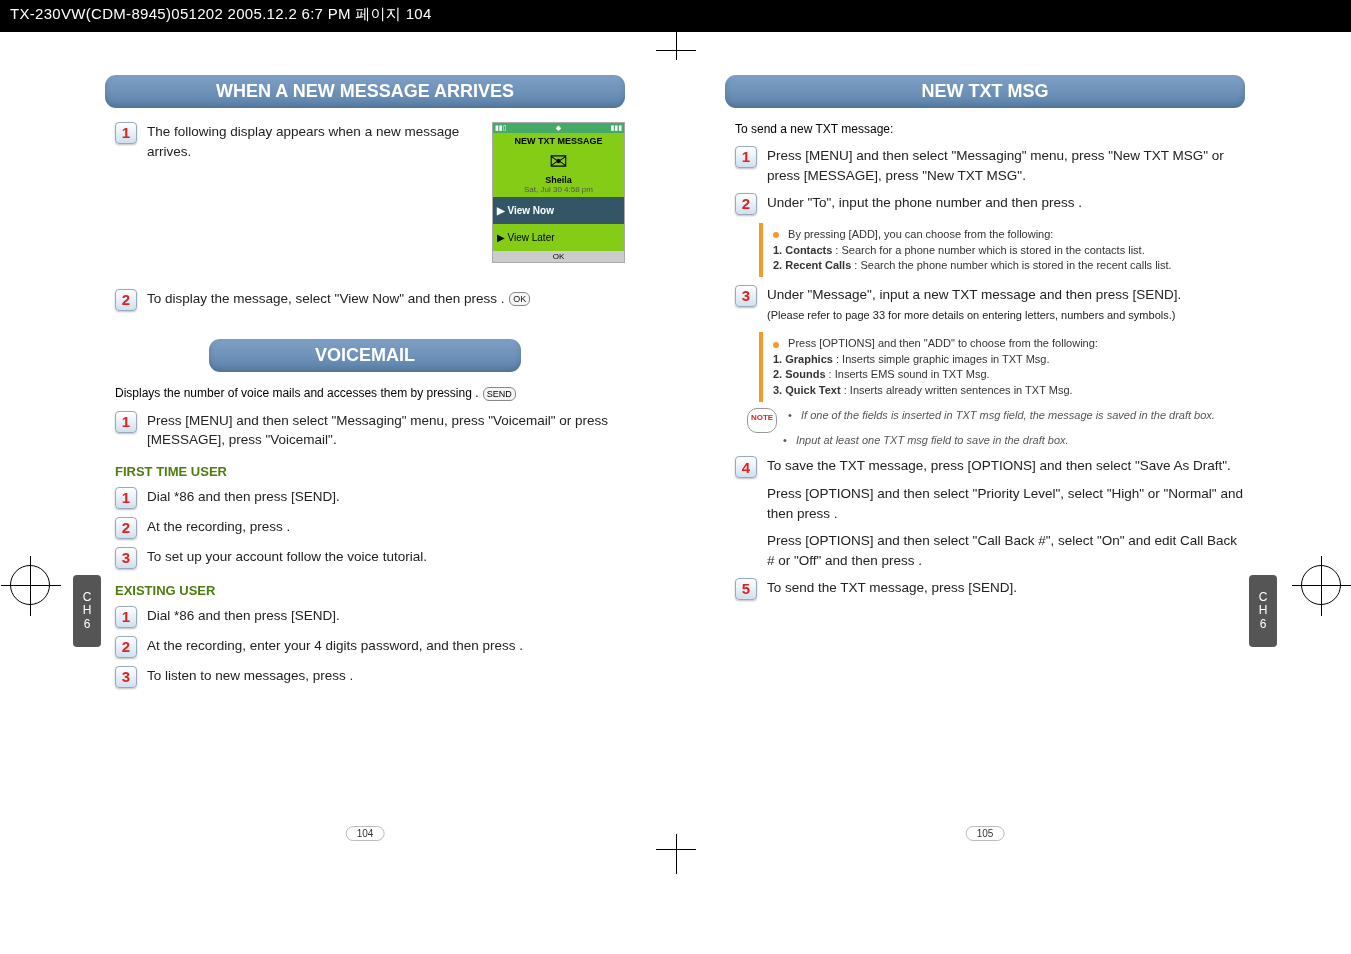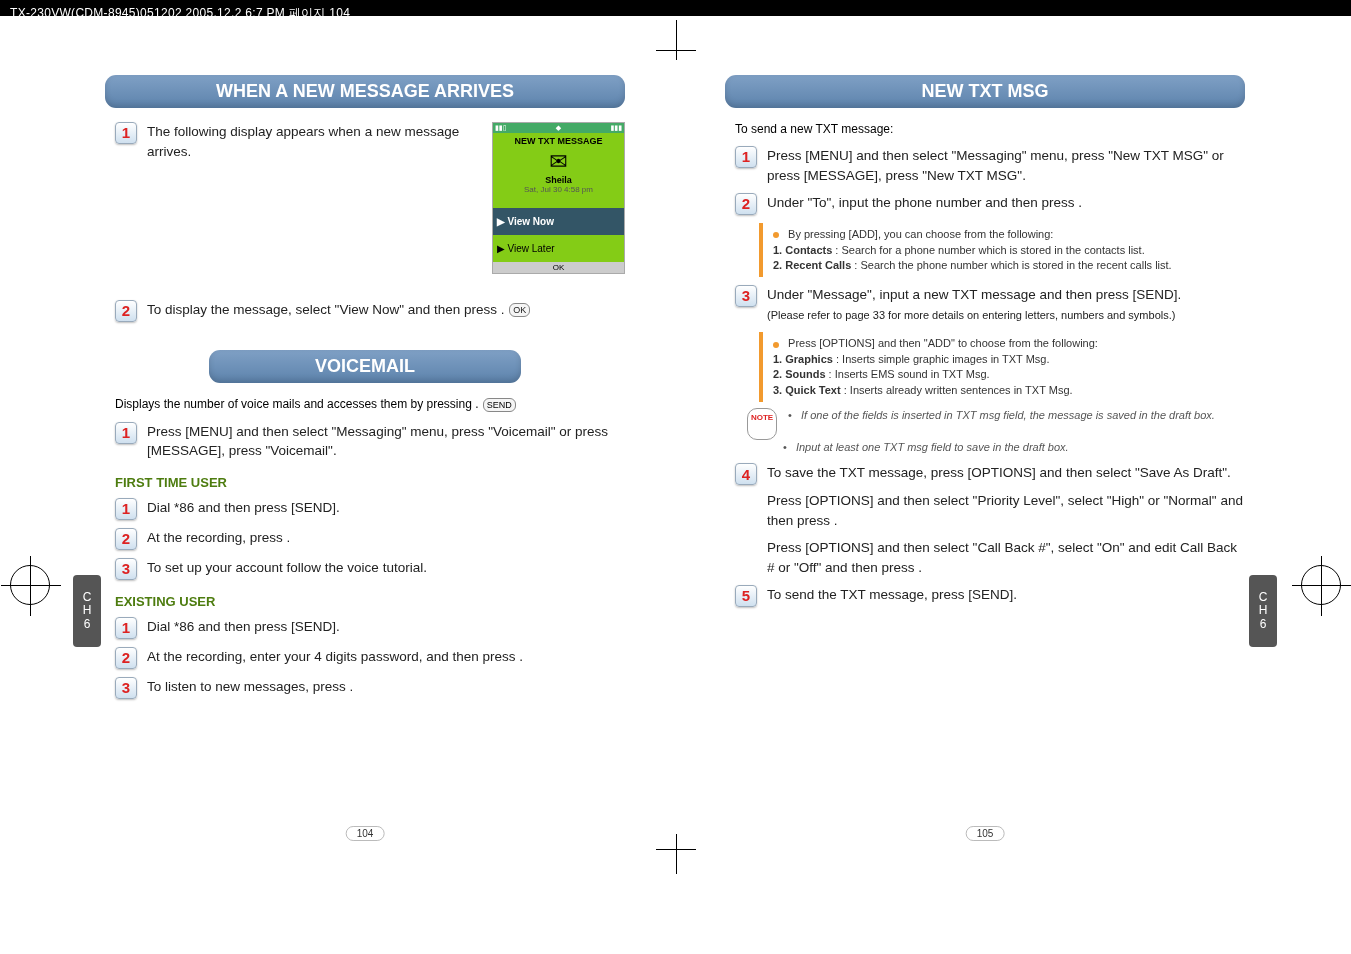--- a/index.html
+++ b/index.html
@@ -7,24 +7,24 @@
     font-family: Arial, Helvetica, sans-serif;
     background: #ffffff;
     width: 1351px;
     height: 954px;
     position: relative;
     overflow: hidden;
   }
   .header-strip {
     position: absolute;
     top: 0; left: 0; right: 0;
-    height: 16px;
+    height: 32px;
     background: #000;
     color: #fff;
-    font-size: 12px;
+    font-size: 15px;
     padding: 5px 10px;
     letter-spacing: 0.3px;
   }
   .crop-mark {
     position: absolute;
     width: 60px; height: 60px;
   }
   .crop-mark::before, .crop-mark::after { content:""; position:absolute; background:#000; }
   .crop-mark.tc { top: 20px; left: 50%; transform: translateX(-50%); }
   .crop-mark.tc::before { width:1px; height:40px; left:30px; top:0; }
@@ -125,21 +125,21 @@
   .tip {
     font-size: 11px;
     font-style: italic;
     color: #555;
     margin: 6px 0 6px 58px;
     line-height: 1.4;
   }
   .tip .bullet { font-style: normal; margin-right:6px;}
   .tip-badge {
     display:inline-block;
-    width:30px;height:32px;
+    width:30px;height:25px;
     border:1.5px solid #999;
     border-radius:10px;
     font-size:8px;
     font-style:normal;
     font-weight:bold;
     color:#d22;
     text-align:center;
     line-height:18px;
     margin-left:-36px;
     margin-right:8px;
@@ -165,21 +165,21 @@
     border: 1px solid #aaa;
     margin: 0 0 18px 10px;
     font-size: 9px;
     text-align:center;
     background:#84cc16;
   }
   .phone-screen .bar { background:#4a6; color:#fff; font-size:7px; padding:1px 2px; display:flex; justify-content:space-between;}
   .phone-screen .title { font-weight:bold; font-size:9px; padding:3px 0;}
   .phone-screen .env { font-size:22px; line-height:1; padding:2px 0;}
   .phone-screen .sender { font-weight:bold; font-size:9px; }
-  .phone-screen .date { font-size:8px; color:#555; padding-bottom:14px;}
+  .phone-screen .date { font-size:8px; color:#555; padding-bottom:3px;}
   .phone-screen .opt { text-align:left; font-size:10px; padding:8px 4px;}
   .phone-screen .opt.sel { background:#356; color:#fff; font-weight:bold;}
   .phone-screen .ok { background:#ccc; font-size:8px; padding:1px 0;}
   .side-tab {
     position: absolute;
     width: 28px;
     height: 72px;
     background: #555;
     color: #fff;
     font-size: 12px;

